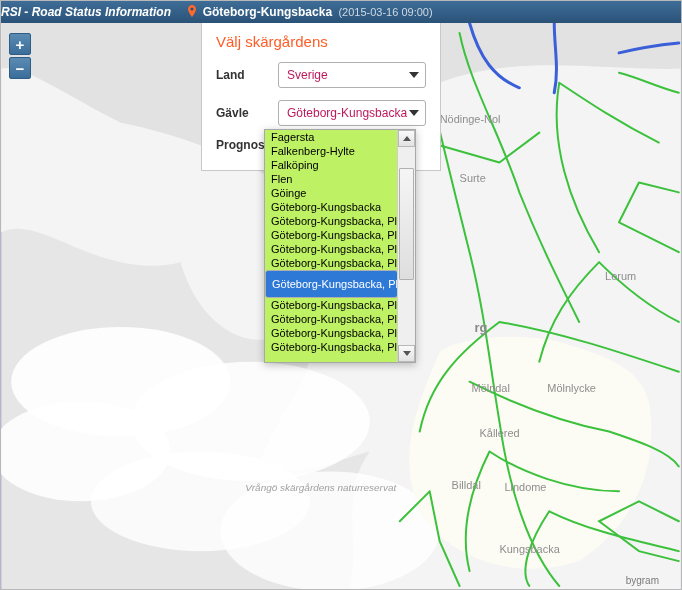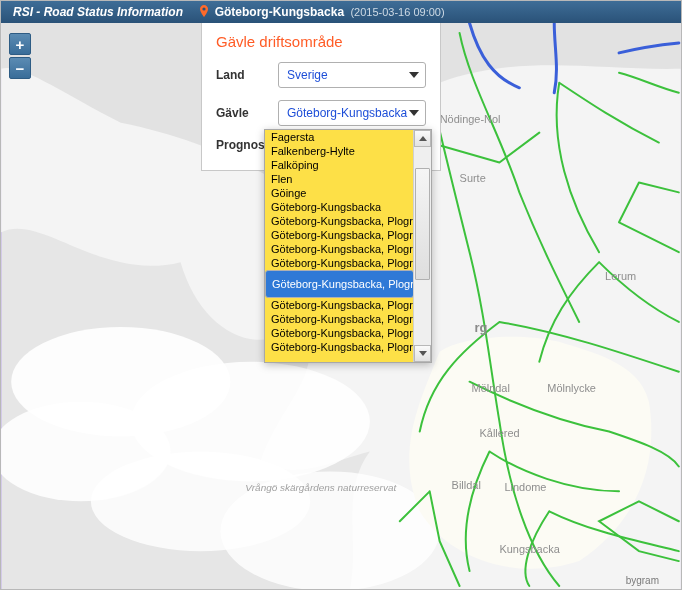--- a/index.html
+++ b/index.html
@@ -1,36 +1,36 @@
 <!DOCTYPE html>
 <html><head>
 <meta charset="utf-8">
 <style>
   html,body{margin:0;padding:0;font-family:Arial,Helvetica,sans-serif;background:#e8e8e8;}
   .app{position:relative;width:682px;height:590px;overflow:hidden;border:1px solid #b8b8b8;box-sizing:border-box;}
   .topbar{position:absolute;left:0;right:0;top:0;height:22px;background:#2e5c84;
-    background:linear-gradient(#3e6d97,#2a5278);color:#fff;padding:0 12px;line-height:22px;font-size:12px;z-index:30;}
+    background:linear-gradient(#3e6d97,#2a5278);color:#fff;padding:0 0;line-height:22px;font-size:12px;z-index:30;}
   .topbar .title{font-weight:bold;font-style:italic;}
   .topbar .loc-icon{display:inline-block;vertical-align:-1px;margin-left:14px;width:8px;height:12px;position:relative;}
   .topbar .loc-icon svg{display:block;}
   .topbar .area{font-weight:bold;color:#fff;margin-left:3px;}
   .topbar .time{color:#cdd9e4;font-size:11px;margin-left:3px;}
   .map{position:absolute;inset:22px 0 0 0;background:#8b5cf6;}
   .map svg{width:100%;height:100%;display:block;}
   .zoom{position:absolute;left:8px;top:32px;z-index:10;}
   .zoom .btn{width:20px;height:20px;background:linear-gradient(#5b8bb3,#3a6d99);color:#fff;border:1px solid #2e5c84;
     display:flex;align-items:center;justify-content:center;font-weight:bold;font-size:15px;cursor:pointer;border-radius:2px;margin-bottom:2px;}
   .panel{position:absolute;left:200px;top:22px;width:210px;background:#fff;border:1px solid #c8c8c8;
     border-top:none;padding:10px 14px 14px 14px;font-size:13px;z-index:20;}
   .panel h2{margin:0 0 12px 0;font-size:15px;color:#ff5c26;font-weight:normal;}
   .row{display:flex;align-items:center;margin-bottom:12px;}
   .row .lbl{width:62px;font-weight:bold;color:#333;font-size:12px;}
-  .sel{flex:1;position:relative;height:24px;border:1px solid #b0b0b0;border-radius:3px;background:#fff;display:flex;align-items:center;padding:0 12px 0 8px;cursor:pointer;font-size:12px;color:#1d4ed8;overflow:hidden;white-space:nowrap;}
+  .sel{flex:1;position:relative;height:24px;border:1px solid #b0b0b0;border-radius:3px;background:#fff;display:flex;align-items:center;padding:0 12px 0 8px;cursor:pointer;font-size:12px;color:#be185d;overflow:hidden;white-space:nowrap;}
   .sel .caret{position:absolute;right:6px;top:50%;transform:translateY(-50%);width:0;height:0;border-left:5px solid transparent;border-right:5px solid transparent;border-top:6px solid #333;}
-  .listwrap{position:absolute;left:263px;top:128px;width:150px;height:232px;border:1px solid #a8a8a8;background:#fde047;z-index:40;box-shadow:0 2px 8px rgba(0,0,0,.25);padding-left:16px;}
+  .listwrap{position:absolute;left:263px;top:128px;width:150px;height:232px;border:1px solid #a8a8a8;background:#bef264;z-index:40;box-shadow:0 2px 8px rgba(0,0,0,.25);}
   .listitems{position:absolute;inset:0 17px 0 0;overflow:hidden;}
   .listitems .item{padding:1px 6px;font-size:11px;color:#000;white-space:nowrap;cursor:pointer;}
   .listitems .item.sel{background:#2f79d6;color:#fff;}
   .sc{position:absolute;right:0;top:0;bottom:0;width:17px;background:#efefef;border-left:1px solid #d0d0d0;}
   .sc .arr{height:17px;border:1px solid #b8b8b8;background:linear-gradient(#fafafa,#e2e2e2);display:flex;align-items:center;justify-content:center;box-sizing:border-box;}
   .sc .arr div{width:0;height:0;border-left:4px solid transparent;border-right:4px solid transparent;}
   .sc .arr.up div{border-bottom:5px solid #555;}
   .sc .arr.dn div{border-top:5px solid #555;}
   .sc .arr.dn{position:absolute;bottom:0;left:0;right:0;}
   .sc .thumb{position:absolute;left:1px;right:1px;top:38px;height:110px;border:1px solid #b0b0b0;background:linear-gradient(#f5f5f5,#dedede);border-radius:1px;}
@@ -108,21 +108,21 @@
   <text x="475" y="310" font-family="Arial" font-weight="bold" font-size="13" fill="#8a8a8a">rg</text>
 </svg>
 </div>
 
 <div class="zoom">
   <div class="btn">+</div>
   <div class="btn">−</div>
 </div>
 
 <div class="panel">
-  <h2>Gävle driftsområde</h2>
+  <h2>Välj skärgårdens</h2>
 
   <div class="row">
     <div class="lbl">Land</div>
     <div class="sel">
       <span>Sverige</span>
       <span class="caret"></span>
     </div>
   </div>
 
   <div class="row">

